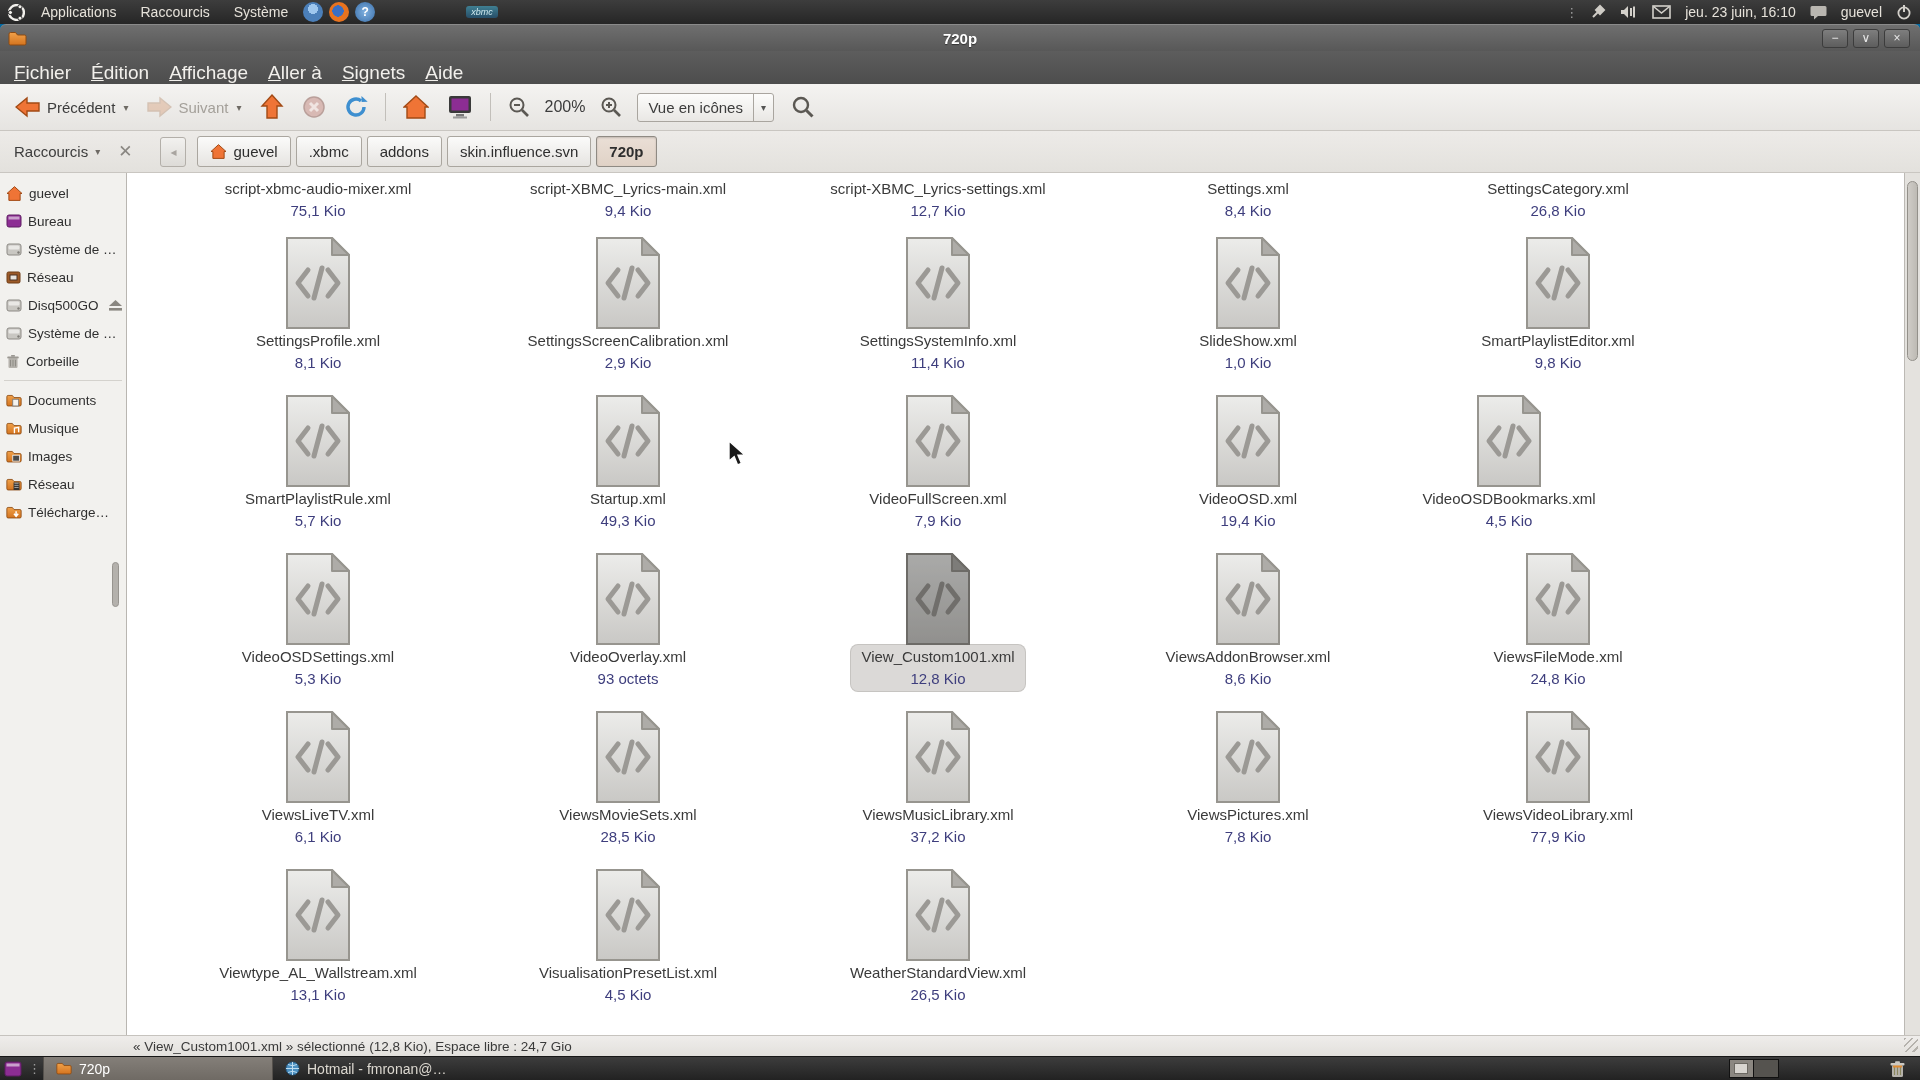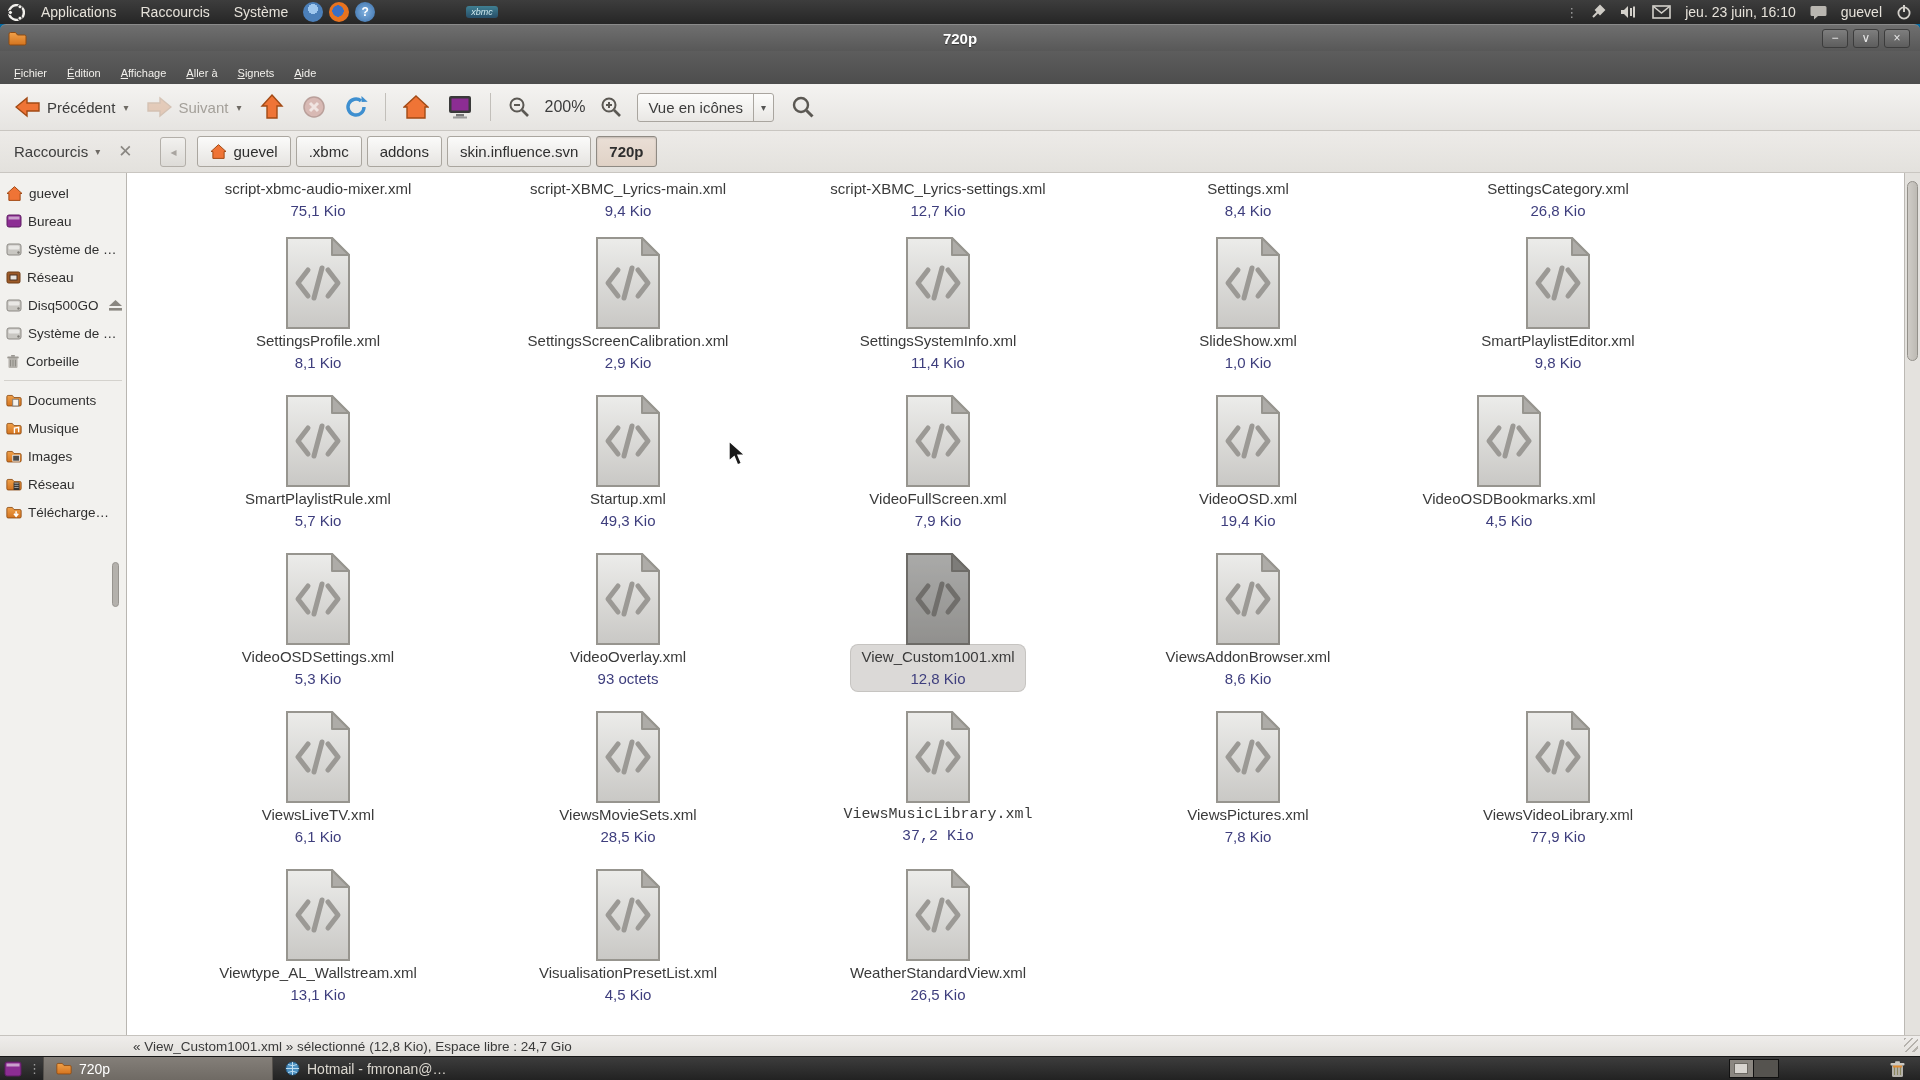--- a/index.html
+++ b/index.html
@@ -27,21 +27,21 @@
     display:flex; align-items:center; color:#fff; }
   #title-text { position:absolute; left:0; right:0; text-align:center;
     font-weight:bold; font-size:15px; text-shadow:0 1px 1px #333; }
   #win-controls { margin-left:auto; display:flex; gap:5px; padding-right:10px; z-index:2; }
   .wbtn { width:26px; height:19px; border-radius:3px;
     background:linear-gradient(#7e7e7e,#5d5d5d); border:1px solid #3c3c3c;
     color:#e8e8e8; font-size:12px; line-height:17px; text-align:center; cursor:default; }
   #menubar { left:0; top:27px; width:1920px; height:33px;
     background:linear-gradient(#5d5d5d,#4d4d4d); display:flex; align-items:center;
     padding-left:4px; }
-  .mb-item { display:inline-block; color:#f2f0ec; font-size:11px; padding:6px 10px; cursor:default;margin-top:10px; }
+  .mb-item { display:inline-block; color:#f2f0ec; font-size:19px; padding:6px 10px; cursor:default;margin-top:10px; }
   .mb-item::first-letter { text-decoration:underline; }
 
   
   #toolbar { left:0; top:60px; width:1920px; height:47px;
     background:linear-gradient(#f4f3f1,#e6e4e1); border-bottom:1px solid #c9c6c1;
     display:flex; align-items:center; padding:0 8px; gap:4px; color:#3c3c3c; }
   .tb-btn { display:flex; align-items:center; gap:6px; padding:5px 7px; border-radius:3px;
     font-size:15px; }
   .tb-btn.disabled { color:#a4a09a;text-align:center; }
   .tb-sep { width:1px; height:28px; background:#c2bfba; margin:0 6px; }
@@ -567,39 +567,48 @@
               </svg></span><div class="labels"><div class="fname">View_Custom1001.xml</div><div class="fsize">12,8 Kio</div></div></div>
           <div class="cell" style="left: 975px; top: 380px;"><span><svg class="file-icon" viewBox="0 0 76 92">
                 <path d="M7 1 h45 l17 17 v73 H7 z" fill="url(#docgrad)" stroke="#97958f" stroke-width="2"></path>
                 <path d="M52 1 l17 17 h-17 z" fill="#aeaca8" stroke="#97958f" stroke-width="2" stroke-linejoin="round"></path>
                 <g stroke="#9b9995" stroke-width="5" fill="none" stroke-linecap="round" stroke-linejoin="round">
                   <path d="M28 33 L18 46 L28 59"></path>
                   <path d="M48 33 L58 46 L48 59"></path>
                   <path d="M42 31 L34 61"></path>
                 </g>
               </svg></span><div class="labels"><div class="fname">ViewsAddonBrowser.xml</div><div class="fsize">8,6 Kio</div></div></div>
+          <div class="cell" style="left: 1285px; top: 380px;"><span><svg class="file-icon" viewBox="0 0 76 92">
+                <path d="M7 1 h45 l17 17 v73 H7 z" fill="url(#docgrad)" stroke="#97958f" stroke-width="2"></path>
+                <path d="M52 1 l17 17 h-17 z" fill="#aeaca8" stroke="#97958f" stroke-width="2" stroke-linejoin="round"></path>
+                <g stroke="#9b9995" stroke-width="5" fill="none" stroke-linecap="round" stroke-linejoin="round">
+                  <path d="M28 33 L18 46 L28 59"></path>
+                  <path d="M48 33 L58 46 L48 59"></path>
+                  <path d="M42 31 L34 61"></path>
+                </g>
+              </svg></span><div class="labels"><div class="fname">ViewsFileMode.xml</div><div class="fsize">24,8 Kio</div></div></div>
           <div class="cell" style="left: 45px; top: 538px;"><span><svg class="file-icon" viewBox="0 0 76 92">
                 <path d="M7 1 h45 l17 17 v73 H7 z" fill="url(#docgrad)" stroke="#97958f" stroke-width="2"></path>
                 <path d="M52 1 l17 17 h-17 z" fill="#aeaca8" stroke="#97958f" stroke-width="2" stroke-linejoin="round"></path>
                 <g stroke="#9b9995" stroke-width="5" fill="none" stroke-linecap="round" stroke-linejoin="round">
                   <path d="M28 33 L18 46 L28 59"></path>
                   <path d="M48 33 L58 46 L48 59"></path>
                   <path d="M42 31 L34 61"></path>
                 </g>
               </svg></span><div class="labels"><div class="fname">ViewsLiveTV.xml</div><div class="fsize">6,1 Kio</div></div></div>
           <div class="cell" style="left: 355px; top: 538px; text-align: center;"><span><svg class="file-icon" viewBox="0 0 76 92">
                 <path d="M7 1 h45 l17 17 v73 H7 z" fill="url(#docgrad)" stroke="#97958f" stroke-width="2"></path>
                 <path d="M52 1 l17 17 h-17 z" fill="#aeaca8" stroke="#97958f" stroke-width="2" stroke-linejoin="round"></path>
                 <g stroke="#9b9995" stroke-width="5" fill="none" stroke-linecap="round" stroke-linejoin="round">
                   <path d="M28 33 L18 46 L28 59"></path>
                   <path d="M48 33 L58 46 L48 59"></path>
                   <path d="M42 31 L34 61"></path>
                 </g>
               </svg></span><div class="labels"><div class="fname">ViewsMovieSets.xml</div><div class="fsize">28,5 Kio</div></div></div>
-          <div class="cell" style="left: 665px; top: 538px; font-family: Liberation Mono, monospace;"><span><svg class="file-icon" viewBox="0 0 76 92">
+          <div class="cell" style="left: 665px; top: 538px;"><span><svg class="file-icon" viewBox="0 0 76 92">
                 <path d="M7 1 h45 l17 17 v73 H7 z" fill="url(#docgrad)" stroke="#97958f" stroke-width="2"></path>
                 <path d="M52 1 l17 17 h-17 z" fill="#aeaca8" stroke="#97958f" stroke-width="2" stroke-linejoin="round"></path>
                 <g stroke="#9b9995" stroke-width="5" fill="none" stroke-linecap="round" stroke-linejoin="round">
                   <path d="M28 33 L18 46 L28 59"></path>
                   <path d="M48 33 L58 46 L48 59"></path>
                   <path d="M42 31 L34 61"></path>
                 </g>
               </svg></span><div class="labels"><div class="fname">ViewsMusicLibrary.xml</div><div class="fsize">37,2 Kio</div></div></div>
           <div class="cell" style="left: 975px; top: 538px;"><span><svg class="file-icon" viewBox="0 0 76 92">
                 <path d="M7 1 h45 l17 17 v73 H7 z" fill="url(#docgrad)" stroke="#97958f" stroke-width="2"></path>

